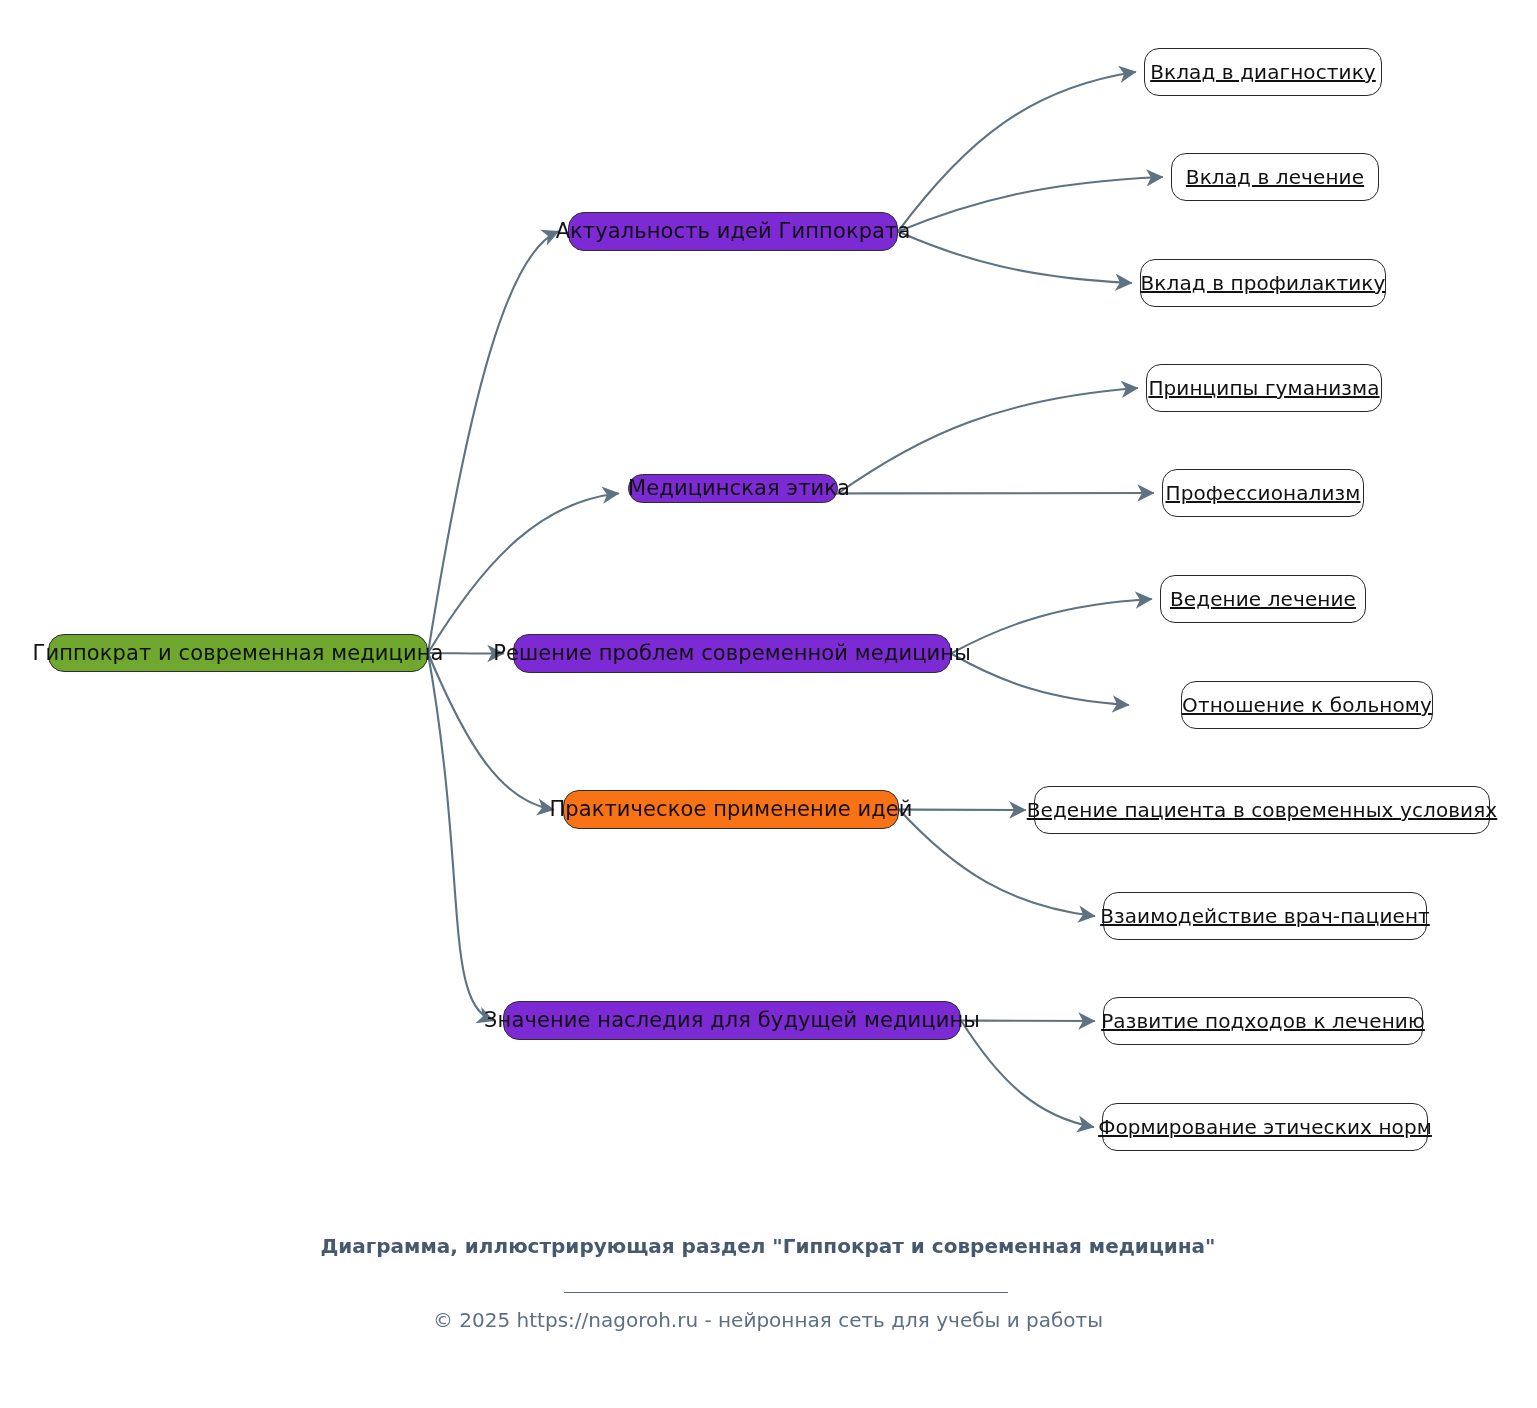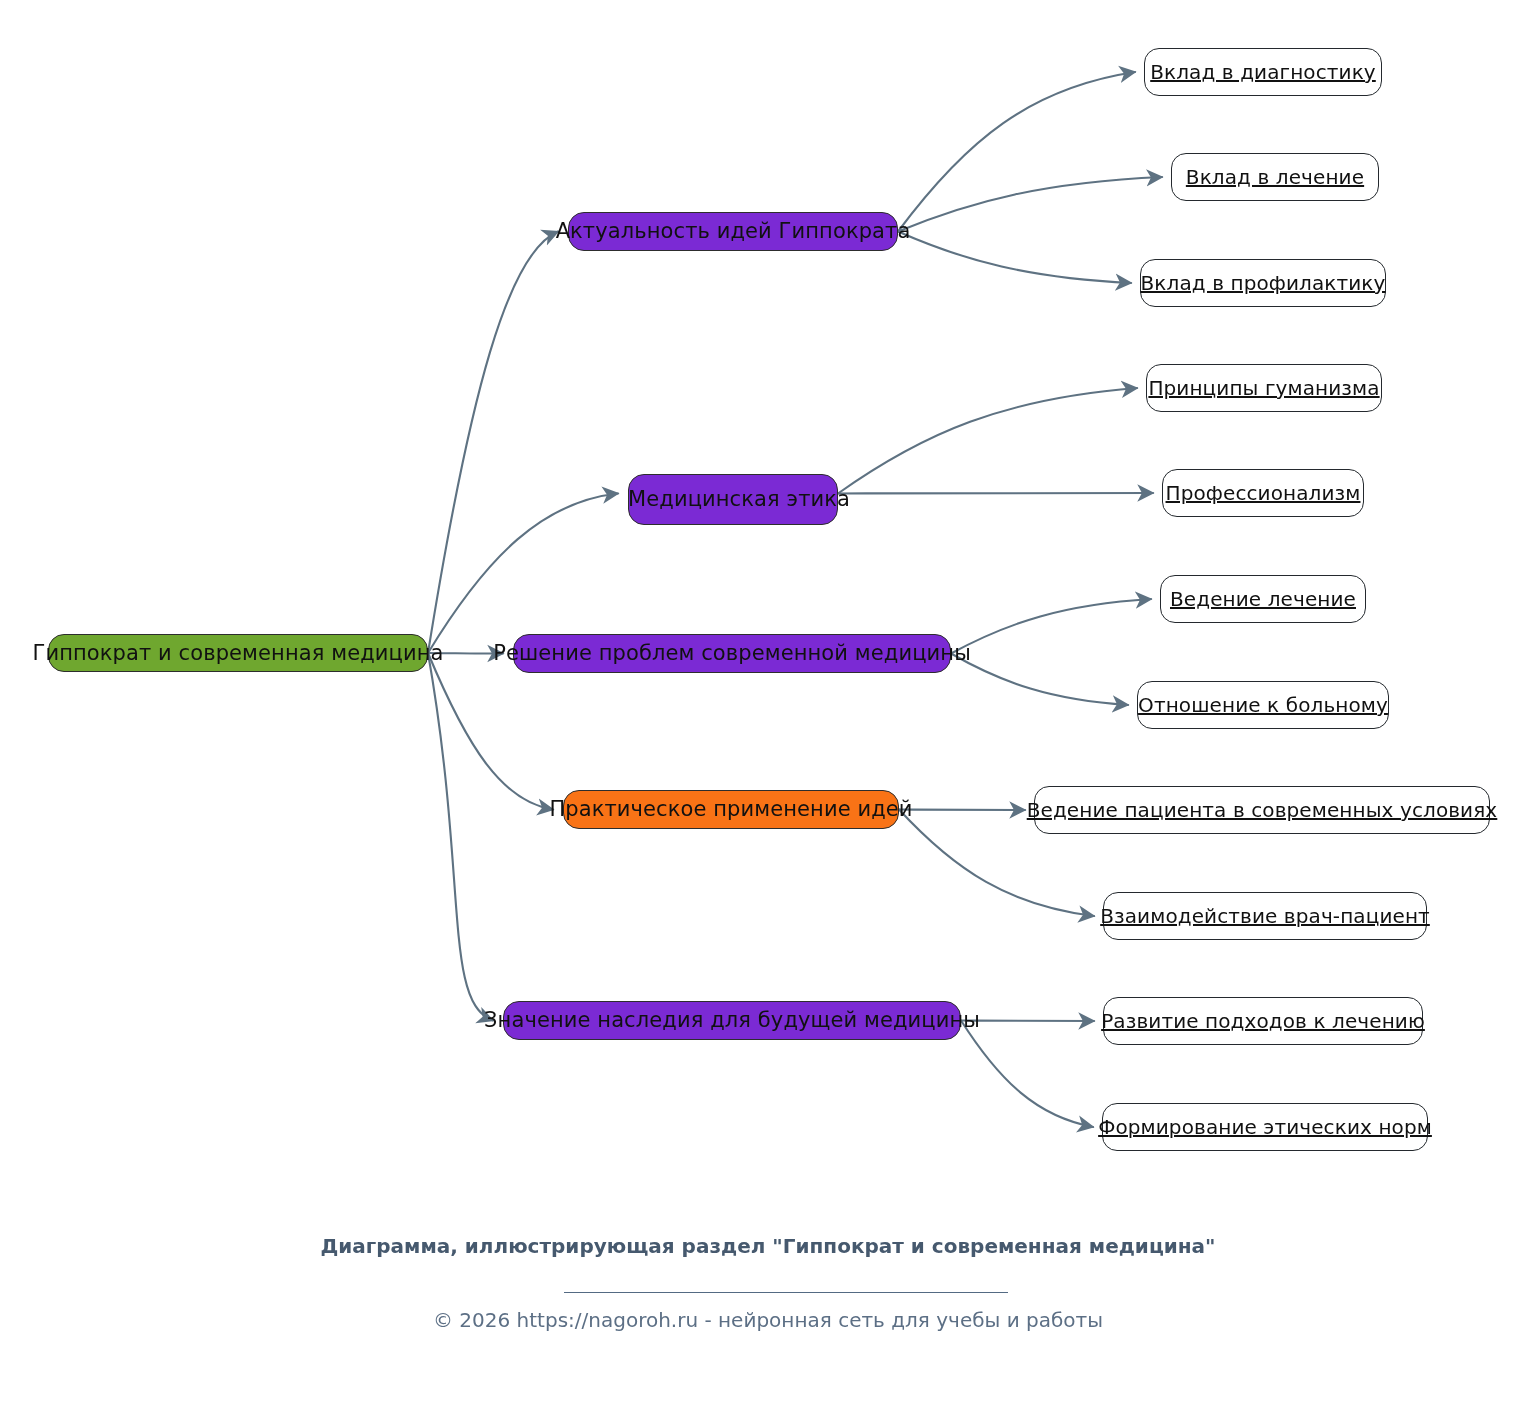--- a/index.html
+++ b/index.html
@@ -131,36 +131,36 @@
       </div>
       <div class="node node-leaf" style="left: 1144px; top: 48px; width: 238px; height: 48px;">
         <span class="node-label">Вклад в диагностику</span>
       </div>
       <div class="node node-leaf" style="left: 1171px; top: 153px; width: 208px; height: 48px;">
         <span class="node-label">Вклад в лечение</span>
       </div>
       <div class="node node-leaf" style="left: 1140px; top: 259px; width: 246px; height: 48px;">
         <span class="node-label">Вклад в профилактику</span>
       </div>
-      <div class="node node-branch" style="left: 628px; top: 474px; width: 210px; height: 51px; background: rgb(123, 42, 212); padding-left: 12px;">
+      <div class="node node-branch" style="left: 628px; top: 474px; width: 210px; height: 29px; background: rgb(123, 42, 212); padding-left: 12px;">
         <span class="node-label">Медицинская этика</span>
       </div>
       <div class="node node-leaf" style="left: 1146px; top: 364px; width: 236px; height: 48px;">
         <span class="node-label">Принципы гуманизма</span>
       </div>
       <div class="node node-leaf" style="left: 1162px; top: 469px; width: 202px; height: 48px;">
         <span class="node-label">Профессионализм</span>
       </div>
       <div class="node node-branch" style="left: 513px; top: 634px; width: 438px; height: 39px; background: rgb(123, 42, 212);">
         <span class="node-label">Решение проблем современной медицины</span>
       </div>
       <div class="node node-leaf" style="left: 1160px; top: 575px; width: 206px; height: 48px;">
         <span class="node-label">Ведение лечение</span>
       </div>
-      <div class="node node-leaf" style="left: 1137px; top: 681px; width: 252px; height: 48px;">
+      <div class="node node-leaf" style="left: 1181px; top: 681px; width: 252px; height: 48px;">
         <span class="node-label">Отношение к больному</span>
       </div>
       <div class="node node-branch" style="left: 563px; top: 790px; width: 336px; height: 39px; background: #f97316;">
         <span class="node-label">Практическое применение идей</span>
       </div>
       <div class="node node-leaf" style="left: 1034px; top: 786px; width: 456px; height: 48px;">
         <span class="node-label">Ведение пациента в современных условиях</span>
       </div>
       <div class="node node-leaf" style="left: 1103px; top: 892px; width: 324px; height: 48px;">
         <span class="node-label">Взаимодействие врач-пациент</span>
@@ -171,15 +171,15 @@
       <div class="node node-leaf" style="left: 1103px; top: 997px; width: 320px; height: 48px;">
         <span class="node-label">Развитие подходов к лечению</span>
       </div>
       <div class="node node-leaf" style="left: 1102px; top: 1103px; width: 326px; height: 48px;">
         <span class="node-label">Формирование этических норм</span>
       </div>
     </div>
 
   <div id="caption">Диаграмма, иллюстрирующая раздел "Гиппократ и современная медицина"</div>
   <div id="footer-rule"></div>
-  <div id="copyright">© 2026 https://nagoroh.ru - нейронная сеть для учебы и работы</div>
+  <div id="copyright">© 2025 https://nagoroh.ru - нейронная сеть для учебы и работы</div>
 
 </div>
 
 </body></html>

